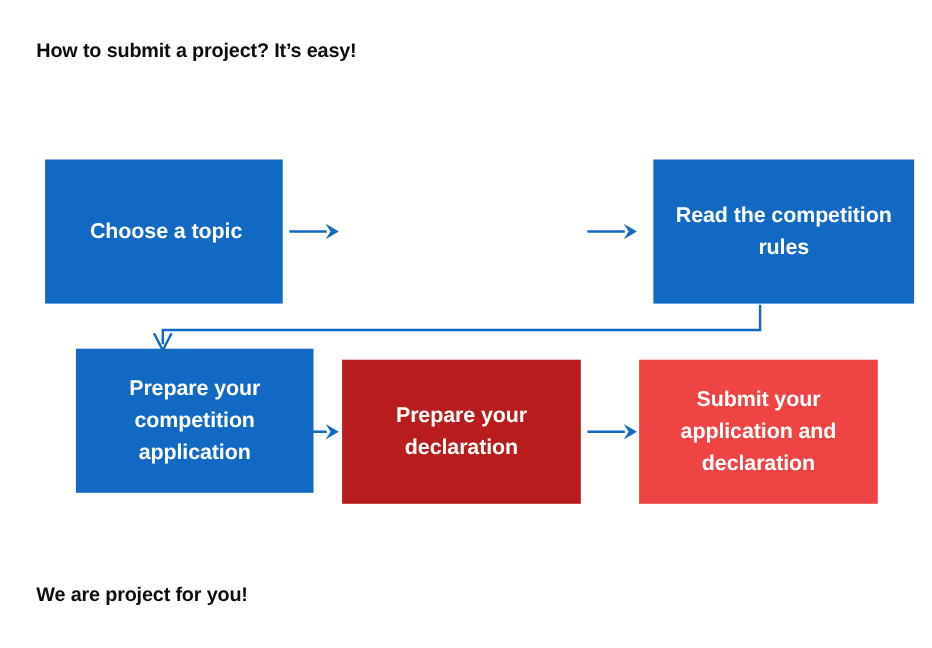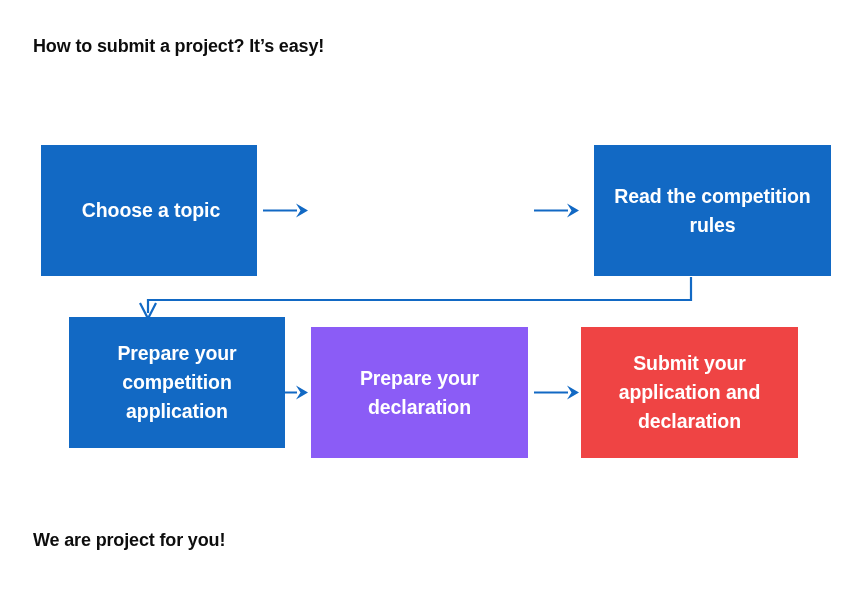--- a/index.html
+++ b/index.html
@@ -126,21 +126,21 @@
 
 
   <div class="flow-box" id="box-3" style="background: rgb(18, 105, 196); color: rgb(255, 255, 255);">
     <span class="box-label">Read the competition rules</span>
   </div>
 
   <div class="flow-box" id="box-4" style="background: rgb(18, 105, 196); color: rgb(255, 255, 255);">
     <span class="box-label">Prepare your competition application</span>
   </div>
 
-  <div class="flow-box" id="box-5" style="background: #8b5cf6; color: rgb(255, 255, 255);">
+  <div class="flow-box" id="box-5" style="background: #b91c1c; color: rgb(255, 255, 255);">
     <span class="box-label">Prepare your declaration</span>
   </div>
 
   <div class="flow-box" id="box-6" style="background: #ef4444; color: rgb(255, 255, 255);">
     <span class="box-label">Submit your application and declaration</span>
   </div>
 
   <div class="heading" id="footer-text" style="color: rgb(13, 13, 13);">We are project for you!</div>
 
 </div>

